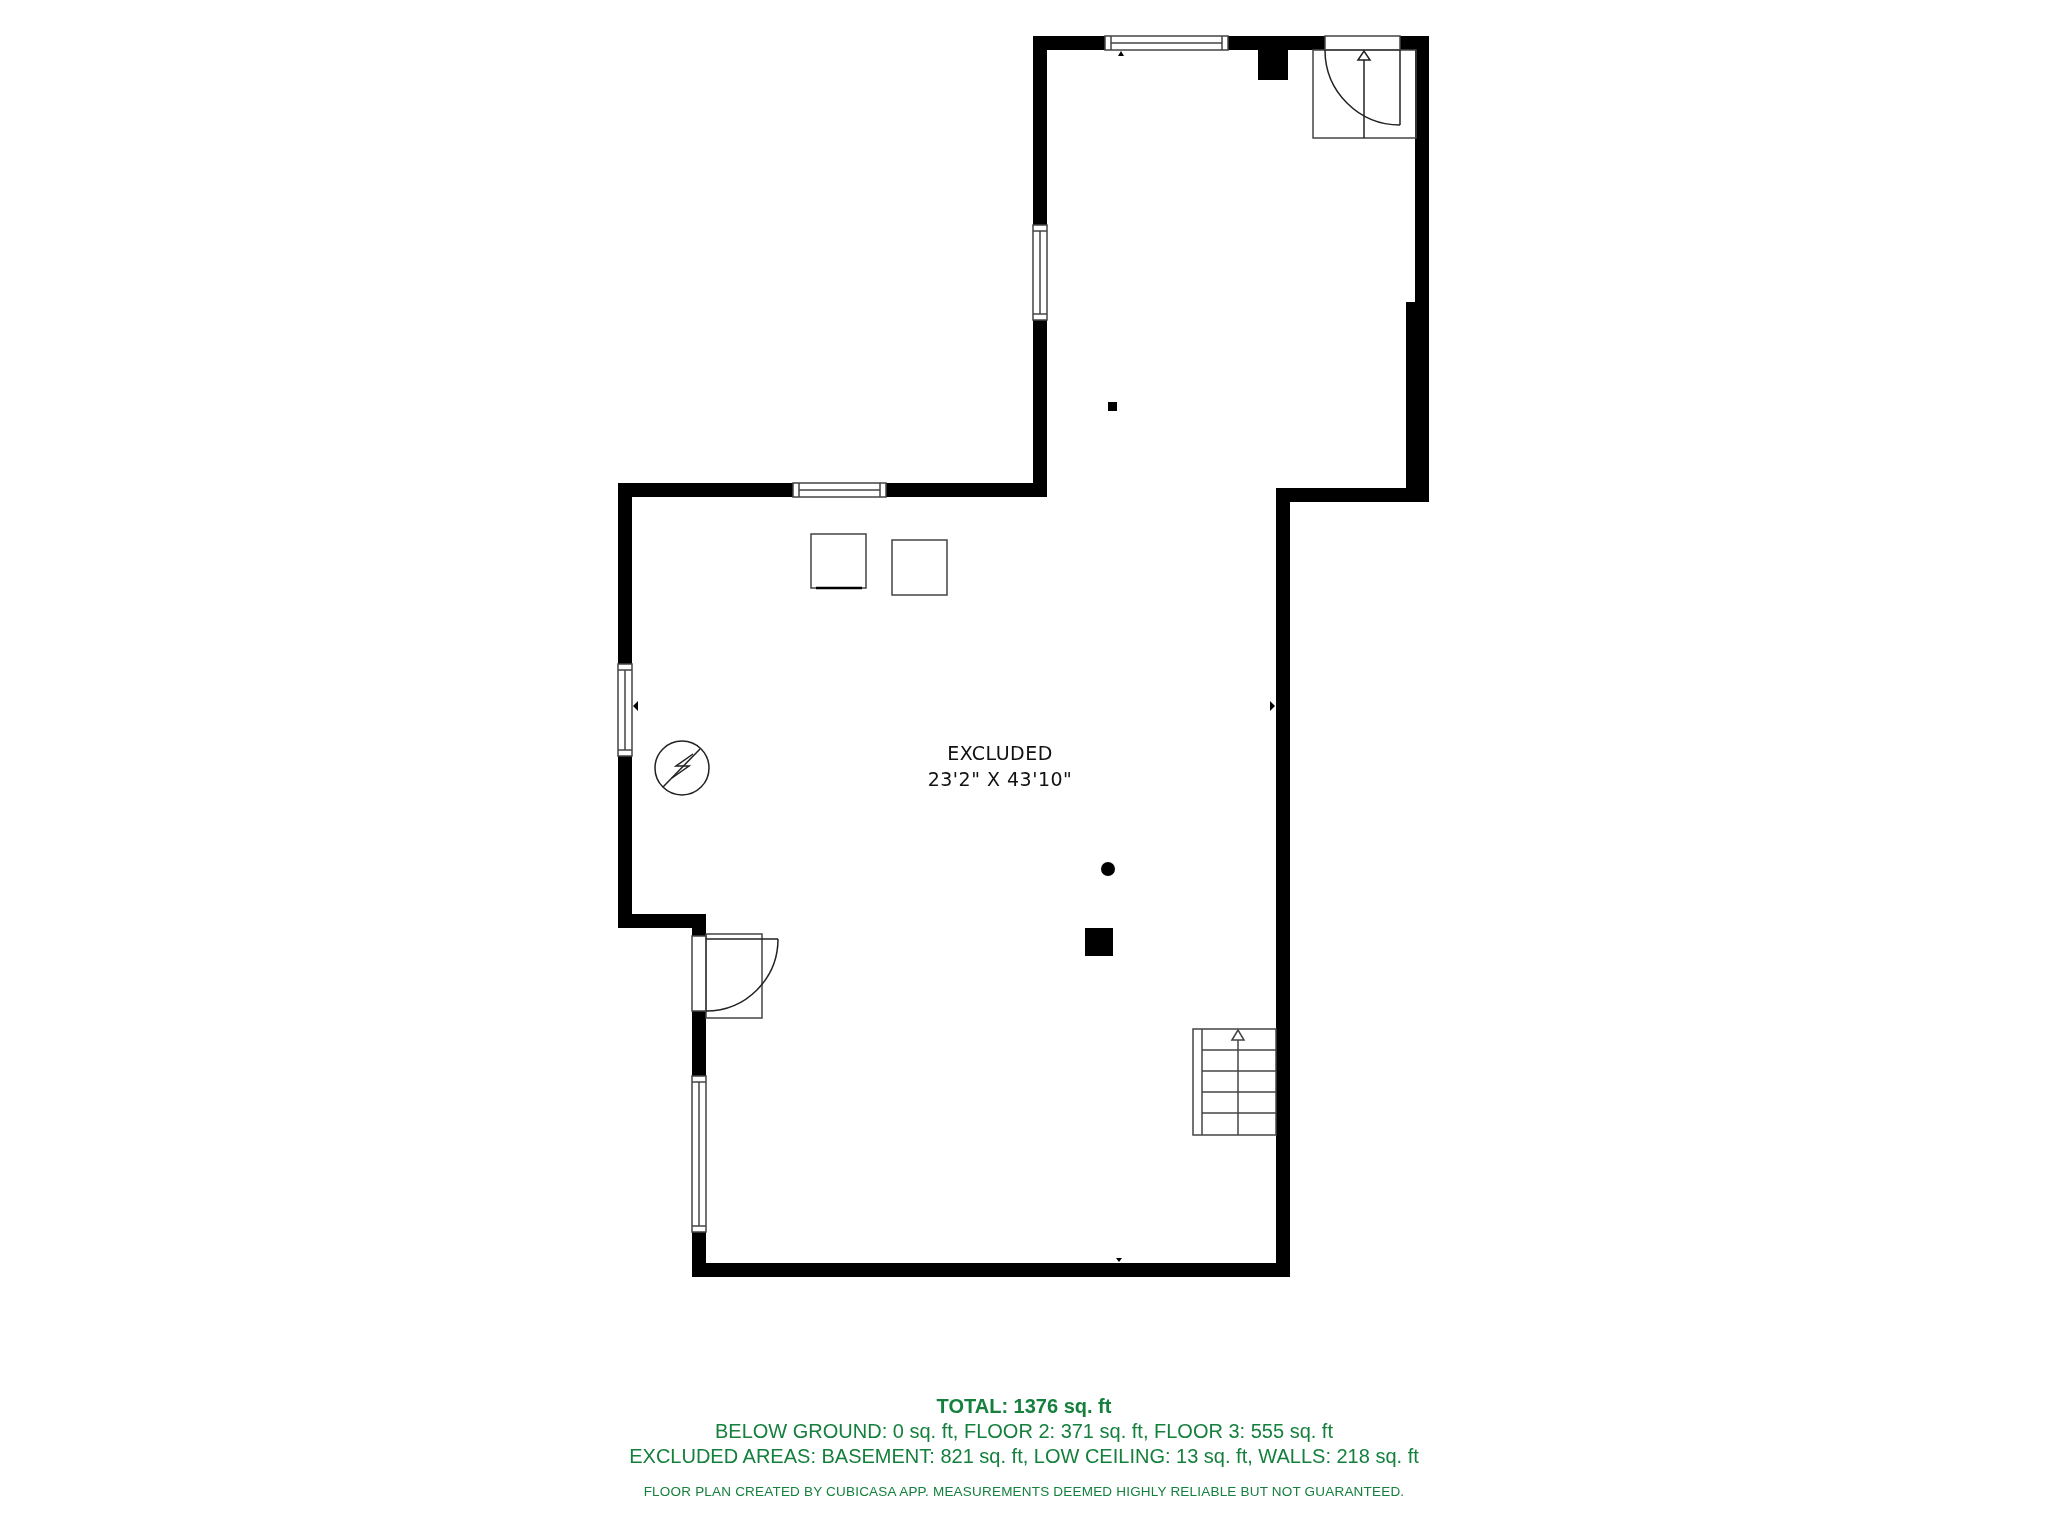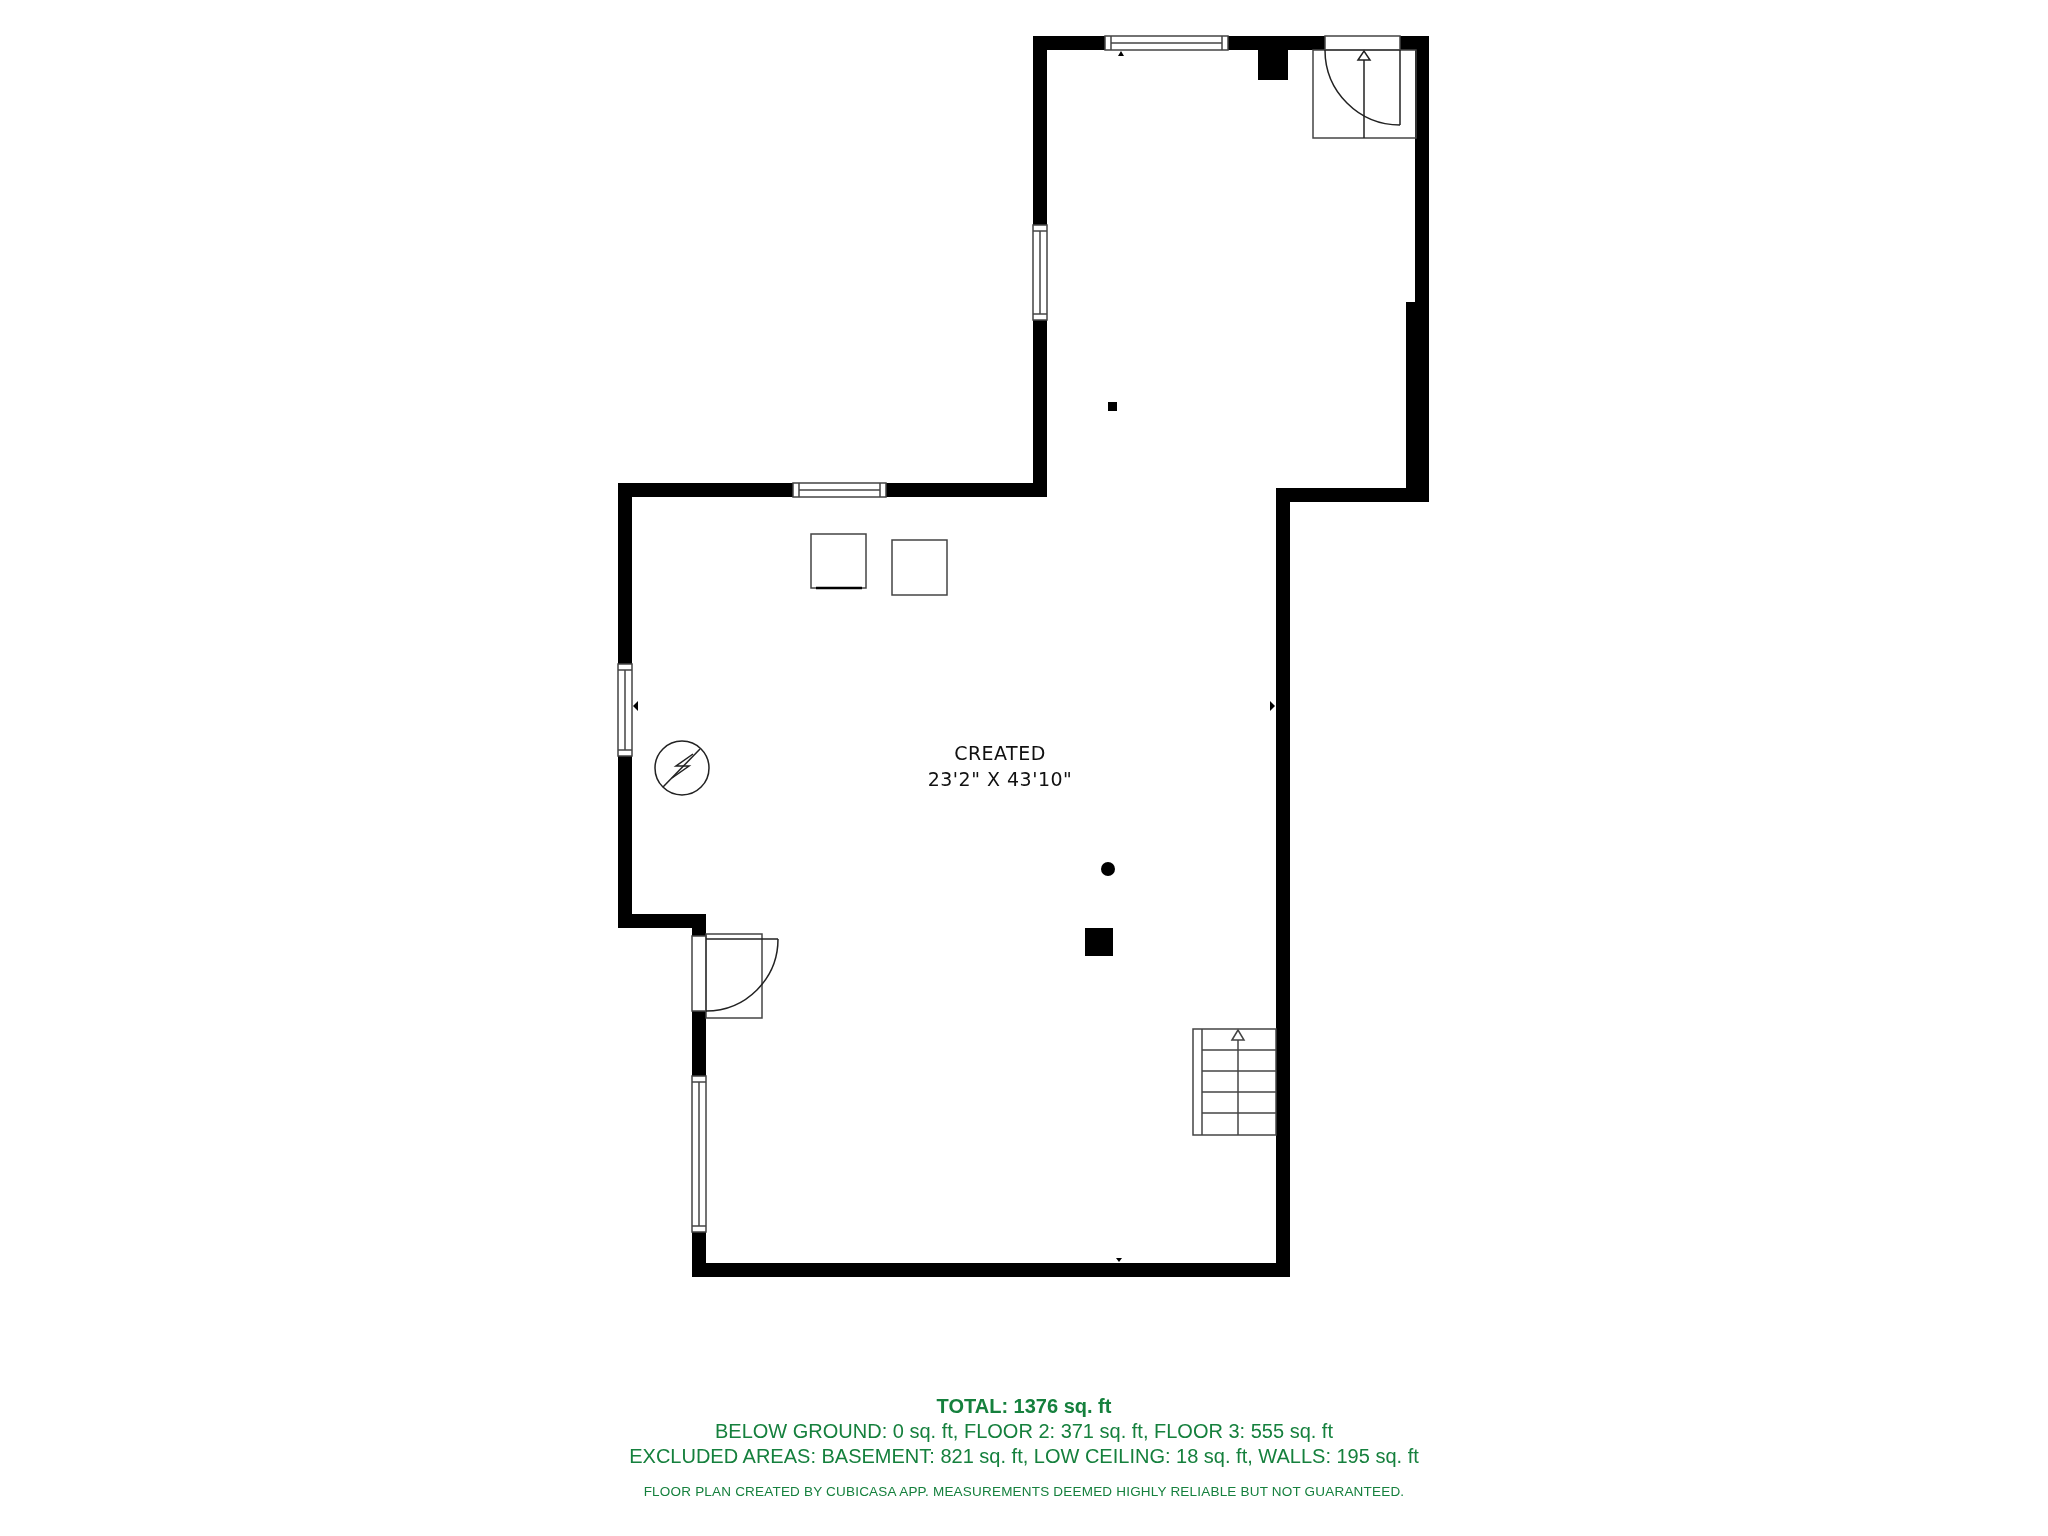--- a/index.html
+++ b/index.html
@@ -137,20 +137,20 @@
     <line x1="1202" y1="1050" x2="1276" y2="1050"></line>
     <line x1="1202" y1="1071" x2="1276" y2="1071"></line>
     <line x1="1202" y1="1092" x2="1276" y2="1092"></line>
     <line x1="1202" y1="1113" x2="1276" y2="1113"></line>
     <line x1="1238" y1="1135" x2="1238" y2="1031"></line>
     <path d="M1232 1040 L1238 1030 L1244 1040 Z" fill="#fff"></path>
   </g>
 </svg>
 
 <div class="room-label" style="top:740px;">
-  <div>CREATED</div>
+  <div>EXCLUDED</div>
   <div>23'2" X 43'10"</div>
 </div>
 
 <div class="footer f-total">TOTAL: 1376 sq. ft</div>
 <div class="footer f-line f-below">BELOW GROUND: 0 sq. ft, FLOOR 2: 371 sq. ft, FLOOR 3: 555 sq. ft</div>
-<div class="footer f-line f-excl">EXCLUDED AREAS: BASEMENT: 821 sq. ft, LOW CEILING: 18 sq. ft, WALLS: 195 sq. ft</div>
+<div class="footer f-line f-excl">EXCLUDED AREAS: BASEMENT: 821 sq. ft, LOW CEILING: 13 sq. ft, WALLS: 218 sq. ft</div>
 <div class="footer f-credit">FLOOR PLAN CREATED BY CUBICASA APP. MEASUREMENTS DEEMED HIGHLY RELIABLE BUT NOT GUARANTEED.</div>
 
 </body></html>

